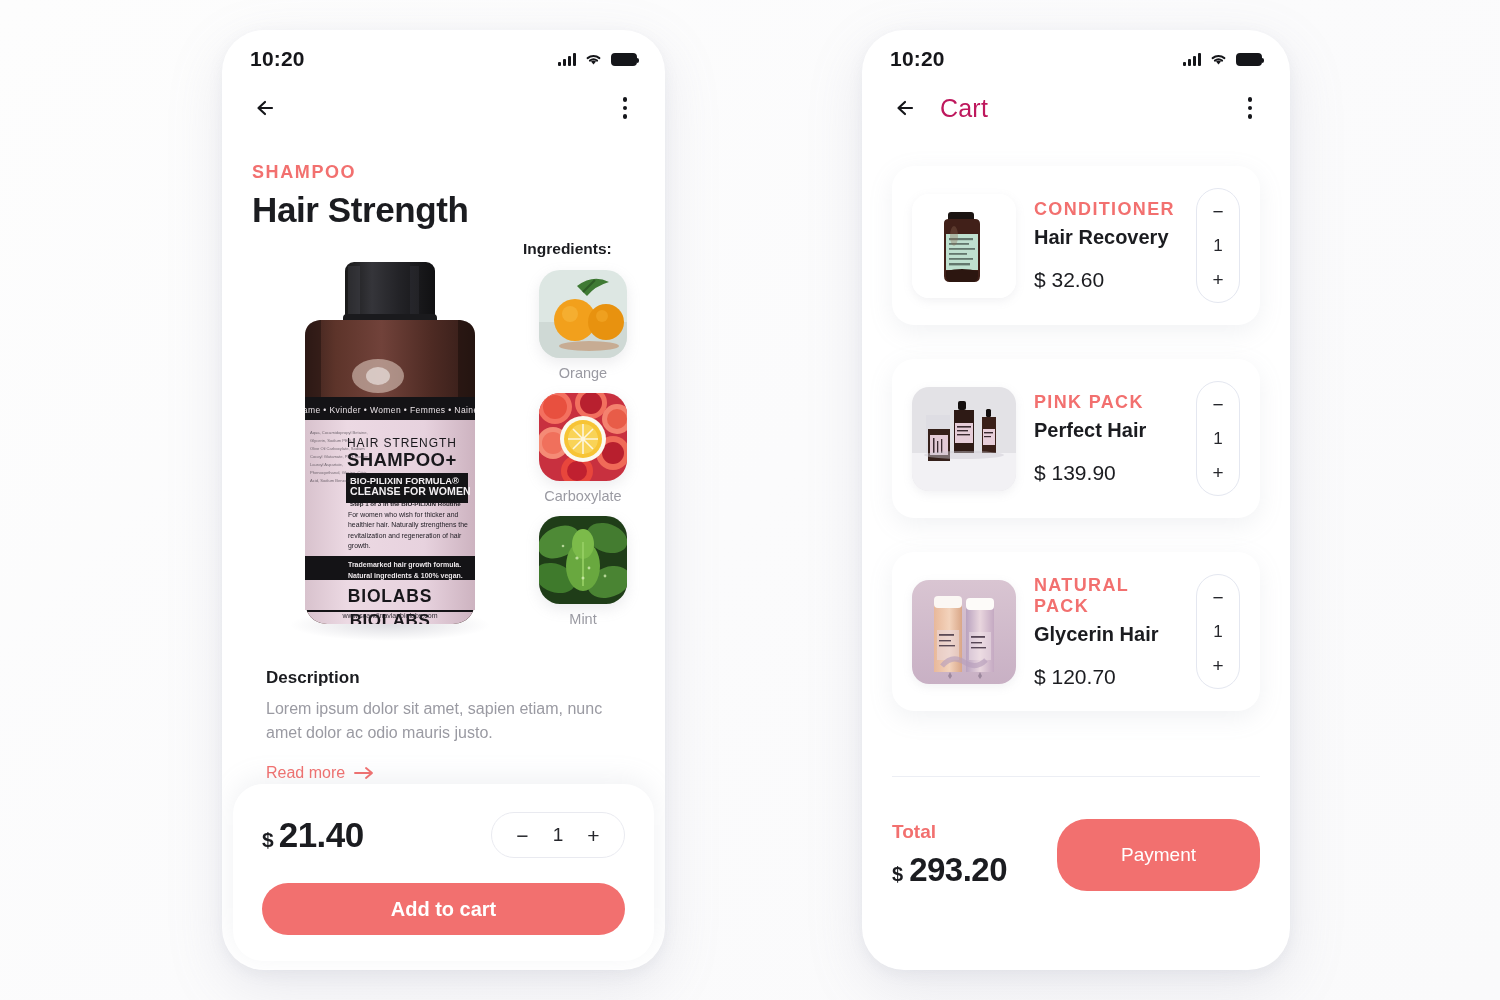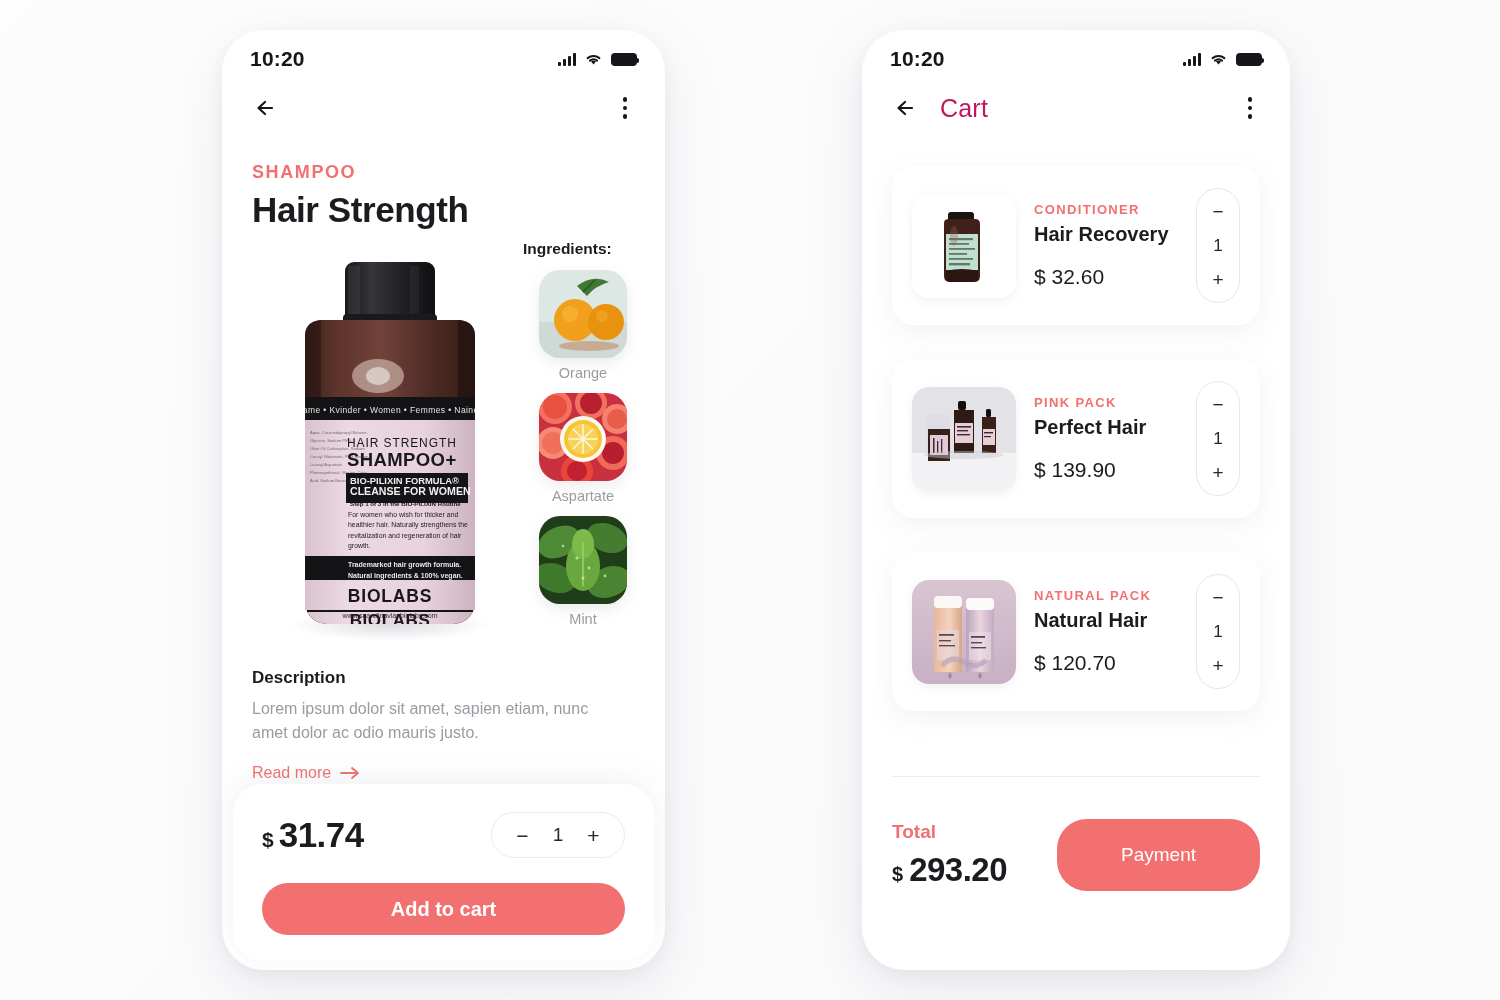--- a/index.html
+++ b/index.html
@@ -82,21 +82,21 @@
   .ing-item { margin-bottom: 12px; }
   .ing-thumb {
     width: 88px; height: 88px; border-radius: 21px; margin: 0 auto;
     overflow: hidden; box-shadow: 0 5px 14px rgba(150,150,160,0.18);
   }
   .ing-name {
     text-align: center; font-size: 14.5px; color: #9a9aa2;
     margin-top: 7px; font-weight: 400;
   }
 
-  .desc { padding: 12px 30px 0 30px; }
+  .desc { padding: 12px 30px 0 44px; }
   .desc-h { font-size: 17px; font-weight: 700; color: #1b1c20; }
   .desc-p {
     font-size: 16px; line-height: 1.52; color: #9a9aa2;
     margin-top: 9px; max-width: 345px;
   }
   .readmore {
     display: inline-flex; align-items: center; gap: 9px;
     margin-top: 18px; color: #F2706F; font-size: 16px; cursor: pointer;
   }
   .arrow-r { width: 20px; height: 14px; }
@@ -133,21 +133,21 @@
     box-shadow: 0 7px 24px rgba(150,152,170,0.13);
     padding: 22px 20px; display: flex; align-items: center; gap: 18px;
   }
   .ci-thumb {
     width: 104px; height: 104px; border-radius: 17px;
     flex: none; overflow: hidden;
     box-shadow: 0 3px 10px rgba(150,150,160,0.13);
   }
   .ci-info { flex: 1; min-width: 0; }
   .ci-cat {
-    color: #F2706F; font-size: 13px; font-weight: 600;
+    color: #F2706F; font-size: 18px; font-weight: 600;
     letter-spacing: 1.35px; text-transform: uppercase;
   }
   .ci-name { font-size: 20px; font-weight: 700; color: #1b1c20; margin-top: 6px; }
   .ci-price { font-size: 21px; color: #1b1c20; margin-top: 19px; }
   .stepper-v {
     width: 44px; flex: none;
     border: 1.3px solid #e4e7f0; border-radius: 22px;
     padding: 13px 0; display: flex; flex-direction: column;
     align-items: center; gap: 16px;
   }
@@ -331,21 +331,21 @@
               <circle cx="38" cy="78" r="16" fill="#e8463c"></circle>
                 <circle cx="38" cy="78" r="10" fill="#c02030"></circle>
               <circle cx="44" cy="46" r="23" fill="#fbfaf0"></circle>
               <circle cx="44" cy="46" r="19" fill="#f7c435"></circle>
               <circle cx="44" cy="46" r="15" fill="#fad863" opacity="0.75"></circle>
               <g stroke="#fdf6de" stroke-width="1.6">
                 <path d="M44 31 V61 M29 46 H59 M34 36 L54 56 M54 36 L34 56"></path>
               </g>
             </svg>
           </div>
-          <div class="ing-name">Aspartate</div>
+          <div class="ing-name">Carboxylate</div>
         </div>
 
         <div class="ing-item">
           <div class="ing-thumb">
             <svg viewBox="0 0 88 88" width="88" height="88">
               <rect width="88" height="88" fill="#1f3d18"></rect>
               <ellipse cx="20" cy="26" rx="22" ry="15" fill="#4e8a36" transform="rotate(-25 20 26)"></ellipse>
               <ellipse cx="68" cy="22" rx="21" ry="14" fill="#447c30" transform="rotate(20 68 22)"></ellipse>
               <ellipse cx="16" cy="62" rx="21" ry="14" fill="#3f7a2c" transform="rotate(20 16 62)"></ellipse>
               <ellipse cx="70" cy="66" rx="22" ry="15" fill="#4a8433" transform="rotate(-20 70 66)"></ellipse>
@@ -374,21 +374,21 @@
         <svg class="arrow-r" viewBox="0 0 20 14">
           <path d="M1 7 H17 M12 2 L18 7 L12 12" stroke="#F2706F" stroke-width="1.9" fill="none" stroke-linecap="round" stroke-linejoin="round"></path>
         </svg>
       </div>
     </div>
 
     <div class="buybar">
       <div class="buy-row">
         <div class="price">
           <span class="price-cur">$</span>
-          <span class="price-val">31.74</span>
+          <span class="price-val">21.40</span>
         </div>
         <div class="stepper-h">
           <span class="st-btn">−</span>
           <span class="st-val">1</span>
           <span class="st-btn">+</span>
         </div>
       </div>
       <button class="cta">Add to cart</button>
     </div>
   </div>
@@ -540,21 +540,21 @@
                 <rect x="59" y="62" width="11" height="1.4"></rect>
                 <rect x="59" y="67" width="15" height="1.4"></rect>
               </g>
             <path d="M30 86 q10 -12 22 -4 q12 8 22 -2" stroke="#b79ebb" stroke-width="5" fill="none" opacity="0.65"></path>
             <path d="M36 96 L38 92 L40 96 L38 99 Z" fill="#7d6a80" opacity="0.6"></path>
             <path d="M66 96 L68 92 L70 96 L68 99 Z" fill="#7d6a80" opacity="0.6"></path>
           </svg>
         </div>
         <div class="ci-info">
           <div class="ci-cat">NATURAL PACK</div>
-          <div class="ci-name">Natural Hair</div>
+          <div class="ci-name">Glycerin Hair</div>
           <div class="ci-price">$ 120.70</div>
         </div>
         <div class="stepper-v">
           <span class="sv-btn">−</span>
           <span class="sv-val">1</span>
           <span class="sv-btn">+</span>
         </div>
       </div>
     </div>
 

